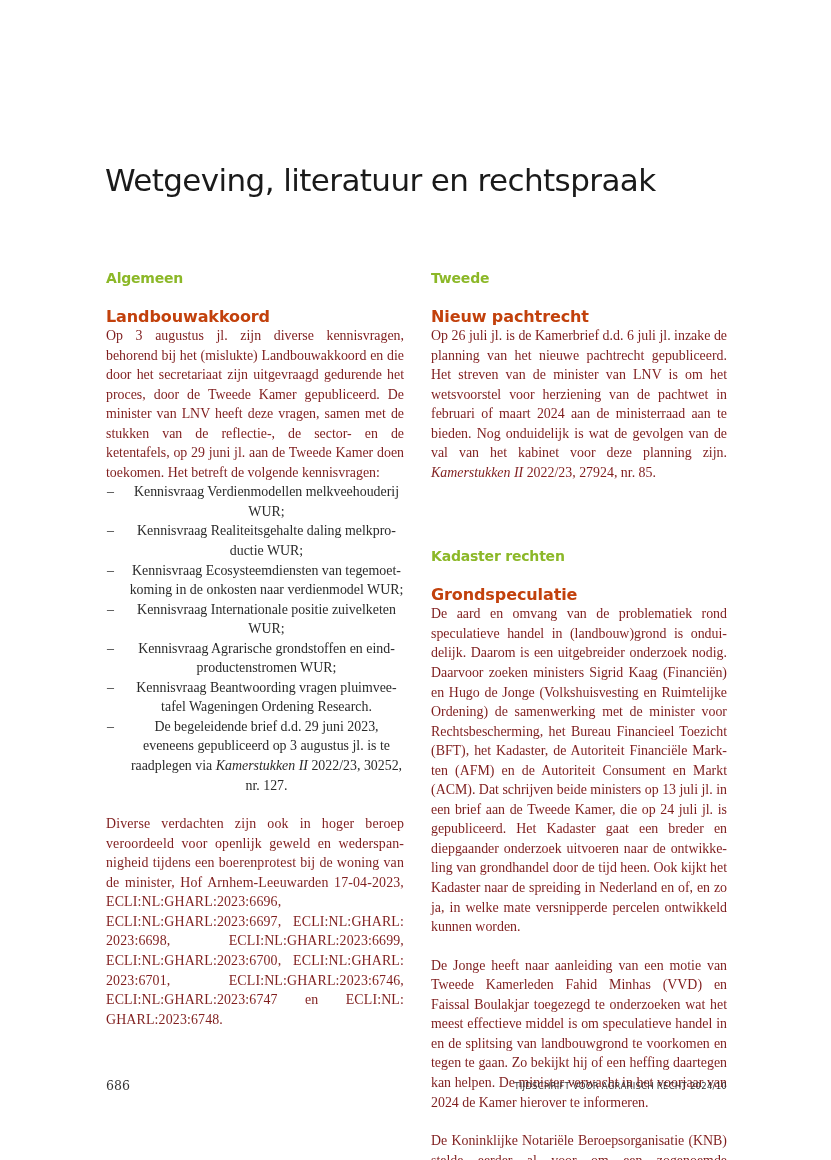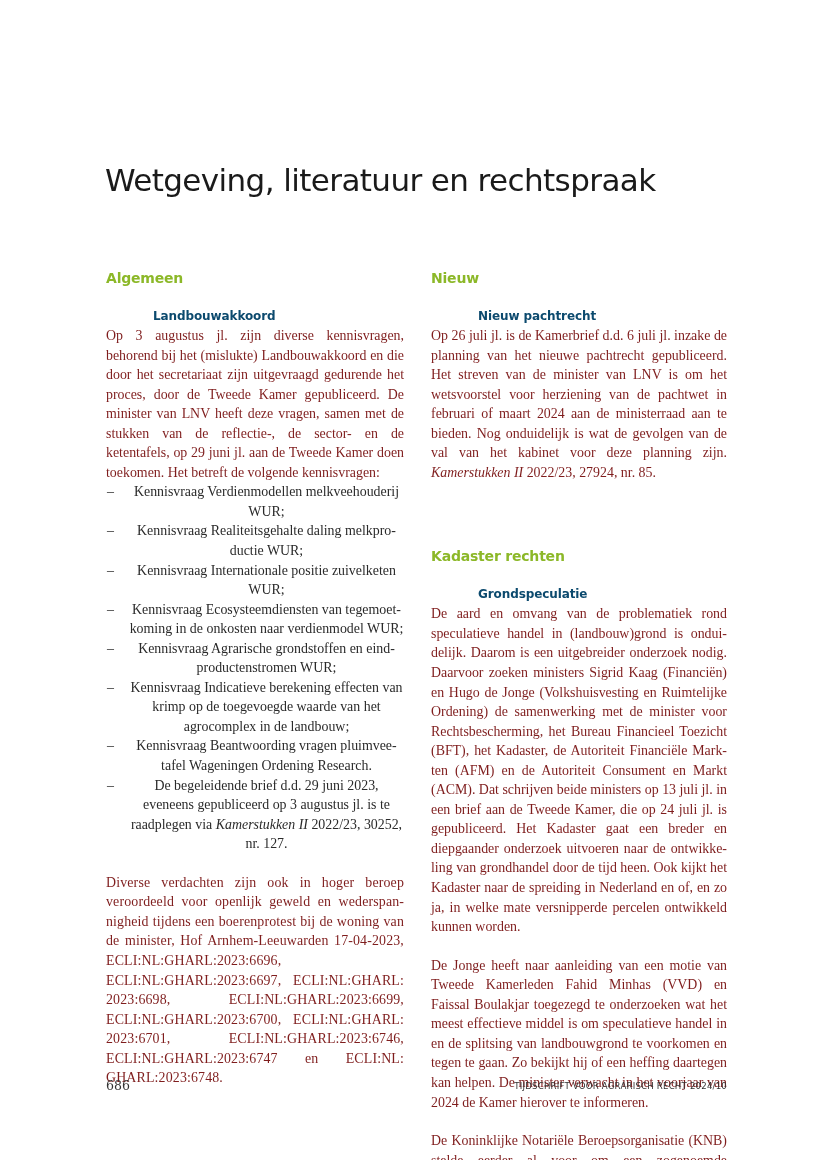--- a/index.html
+++ b/index.html
@@ -14,21 +14,21 @@
   .col.left { left: 106px; }
   .col.right { left: 431px; width: 296px; }
   .sec-head {
     font-family: "DejaVu Sans", sans-serif; font-weight: bold;
     font-size: 14px; color: #8cb828; height: 24px; line-height: 24px;
     letter-spacing: -0.2px;
     margin-top: 36px;
   }
   .sub-head {
     font-family: "DejaVu Sans", sans-serif; font-weight: bold;
-    font-size: 12px; color: #0c4a6e; line-height: 19px; letter-spacing: -0.1px; margin-left: 47px;
+    font-size: 16px; color: #c2410c; line-height: 19px; letter-spacing: -0.1px;
   }
   .body {
     font-family: "Liberation Serif", serif; font-size: 13.9px;
     line-height: 19.55px; text-align: justify; color: #7f1d1d;
     hyphens: manual;
   }
   .body i { font-style: italic; }
   ul.dash { list-style: none; }
   ul.dash li {
     position: relative; padding-left: 23px;
@@ -59,38 +59,37 @@
 <div class="col left">
   <div class="sec-head">Algemeen</div>
   <div class="gap-s"></div>
 
   <div>
     <div class="sub-head">Landbouwakkoord</div>
     <p class="body">Op 3 augustus jl. zijn diverse kennisvragen, behorend bij het (mislukte) Landbouwakkoord en die door het secretariaat zijn uitgevraagd gedurende het proces, door de Tweede Kamer gepubliceerd. De minister van LNV heeft deze vragen, samen met de stukken van de reflectie-, de sector- en de ketentafels, op 29 juni jl. aan de Tweede Kamer doen toekomen. Het betreft de volgende kennisvragen:</p>
     <ul class="dash">
       <li>Kennisvraag Verdienmodellen melkveehouderij WUR;</li>
       <li>Kennisvraag Realiteitsgehalte daling melkpro­ductie WUR;</li>
+      <li>Kennisvraag Ecosysteemdiensten van tegemoet­koming in de onkosten naar verdienmodel WUR;</li>
       <li>Kennisvraag Internationale positie zuivelketen WUR;</li>
-      <li>Kennisvraag Ecosysteemdiensten van tegemoet­koming in de onkosten naar verdienmodel WUR;</li>
       <li>Kennisvraag Agrarische grondstoffen en eind­productenstromen WUR;</li>
-      <li>Kennisvraag Indicatieve berekening effecten van krimp op de toegevoegde waarde van het agrocomplex in de landbouw;</li>
       <li>Kennisvraag Beantwoording vragen pluimvee­tafel Wageningen Ordening Research.</li>
       <li><span>De begeleidende brief d.d. 29 juni 2023, eveneens gepubliceerd op 3 augustus jl. is te raadplegen via </span><i>Kamerstukken II</i><span> 2022/23, 30252, nr. 127.</span></li>
     </ul>
   </div>
 
   <div class="gap-p"></div>
 
   <div>
     <p class="body" style="letter-spacing:0.15px;">Diverse verdachten zijn ook in hoger beroep veroordeeld voor openlijk geweld en wederspan­nigheid tijdens een boerenprotest bij de woning van de minister, Hof Arnhem-Leeuwarden 17-04-2023, ECLI:NL:GHARL:2023:6696, ECLI:NL:GHARL:2023:6697, ECLI:NL:GHARL:​2023:6698, ECLI:NL:GHARL:2023:6699, ECLI:NL:GHARL:2023:6700, ECLI:NL:GHARL:​2023:6701, ECLI:NL:GHARL:2023:6746, ECLI:NL:GHARL:2023:6747 en ECLI:NL:​GHARL:2023:6748.</p>
   </div>
 </div>
 
 <div class="col right">
-  <div class="sec-head">Nieuw</div>
+  <div class="sec-head">Tweede</div>
   <div class="gap-s"></div>
   <div>
     <div class="sub-head">Nieuw pachtrecht</div>
     <p class="body"><span>Op 26 juli jl. is de Kamerbrief d.d. 6 juli jl. inzake de planning van het nieuwe pachtrecht gepubliceerd. Het streven van de minister van LNV is om het wetsvoorstel voor herziening van de pachtwet in februari of maart 2024 aan de ministerraad aan te bieden. Nog onduidelijk is wat de gevolgen van de val van het kabinet voor deze planning zijn. </span><i>Kamerstukken II</i><span> 2022/23, 27924, nr. 85.</span></p>
   </div>
 
   <div class="gap-m"></div>
 
   <div class="sec-head">Kadaster rechten</div>
   <div class="gap-s"></div>

